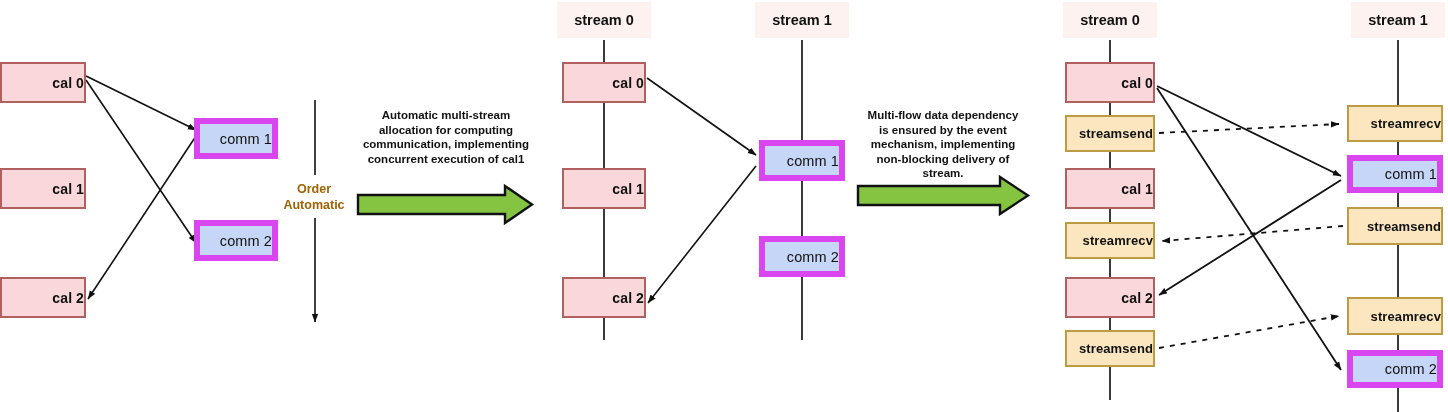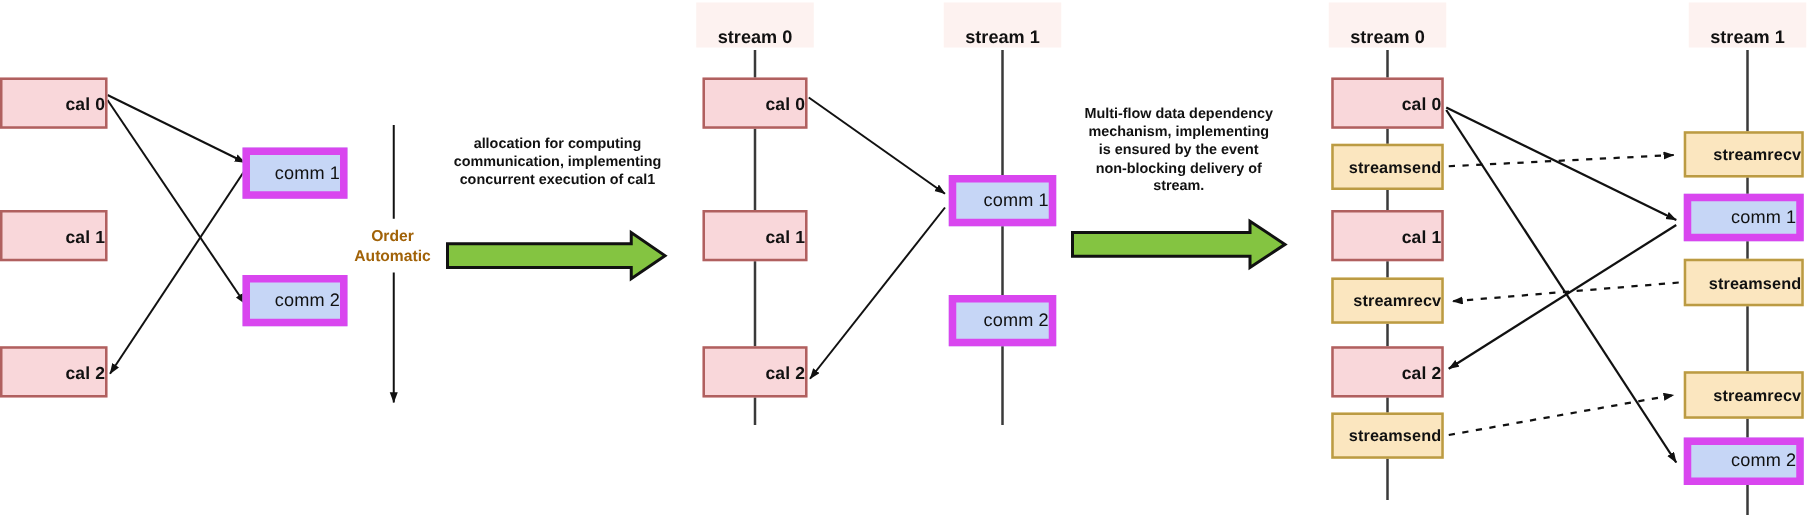--- a/index.html
+++ b/index.html
@@ -23,21 +23,21 @@
   }
   .node.comm{
     background:#c6d6f6;border:6px solid #d946ef;color:#111;font-weight:400;font-size:14.5px;
   }
   .node.stream-op{
     background:#fbe6bf;border:2px solid #bb9b43;color:#111;font-weight:700;font-size:13px;
   }
   .stream-header{
     position:absolute;box-sizing:border-box;
     background:#fdf2f0;border:none;
-    display:flex;align-items:flex-end;justify-content:center;
+    display:flex;align-items:center;justify-content:center;
     font-size:14.5px;font-weight:700;color:#111;
   }
   .flow-caption{
     position:absolute;text-align:center;
     font-size:11.5px;font-weight:700;line-height:14.6px;color:#111;
   }
   .order-label{
     position:absolute;text-align:center;
     font-size:12.5px;font-weight:700;line-height:16px;color:#a16207;
   }
@@ -126,20 +126,21 @@
   <div class="node comm" style="left:194px;top:220px;width:84px;height:41px;">
     <span>comm 2</span>
   </div>
 
   <div class="order-label" style="left:275px;top:181px;width:78px;">
     <div>Order</div>
     <div>Automatic</div>
   </div>
 
   <div class="flow-caption" style="left:358px;top:108px;width:176px;">
+    <div>Automatic multi-stream</div>
     <div>allocation for computing</div>
     <div>communication, implementing</div>
     <div>concurrent execution of cal1</div>
   </div>
 
   <div class="stream-header" style="left:557px;top:2px;width:94px;height:36px;">
     <span>stream 0</span>
   </div>
   <div class="stream-header" style="left:755px;top:2px;width:94px;height:36px;">
     <span>stream 1</span>
@@ -155,24 +156,24 @@
     <span>cal 2</span>
   </div>
 
   <div class="node comm" style="left:759px;top:140px;width:86px;height:41px;">
     <span>comm 1</span>
   </div>
   <div class="node comm" style="left:759px;top:236px;width:86px;height:41px;">
     <span>comm 2</span>
   </div>
 
-  <div class="flow-caption" style="left:858px;top:84px;width:170px;text-align:center;">
+  <div class="flow-caption" style="left:858px;top:108px;width:170px;text-align:center;">
     <div>Multi-flow data dependency</div>
+    <div>is ensured by the event</div>
     <div>mechanism, implementing</div>
-    <div>is ensured by the event</div>
     <div>non-blocking delivery of</div>
     <div>stream.</div>
   </div>
 
   <div class="stream-header" style="left:1063px;top:2px;width:94px;height:36px;">
     <span>stream 0</span>
   </div>
   <div class="stream-header" style="left:1351px;top:2px;width:94px;height:36px;">
     <span>stream 1</span>
   </div>

